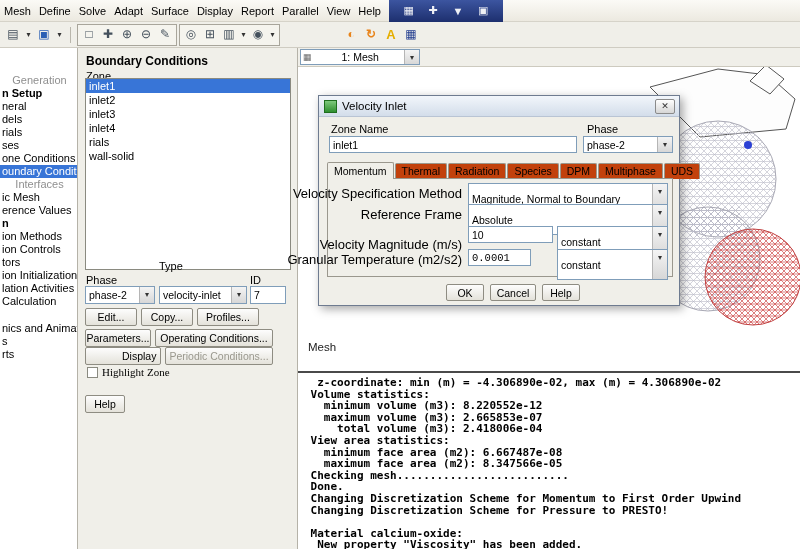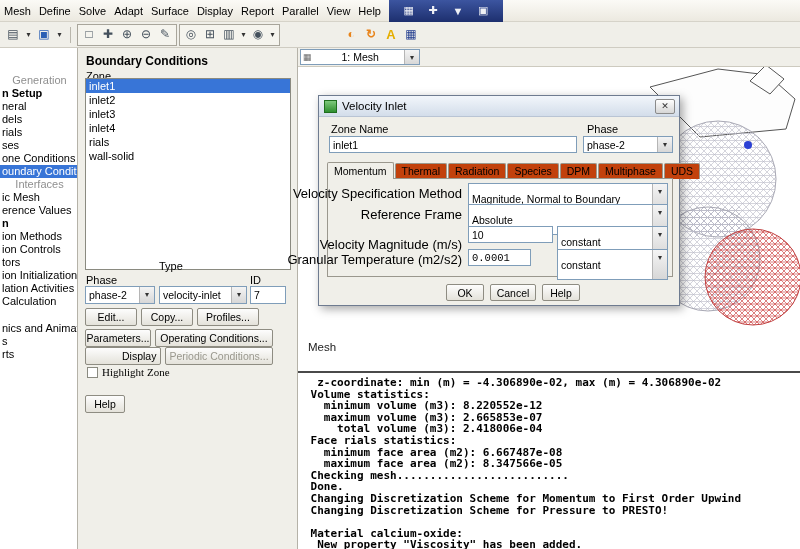--- a/index.html
+++ b/index.html
@@ -220,21 +220,21 @@
   </svg>
   <div class="canvas-caption">Mesh</div>
 </div>
 
 <div class="console">
   <div>  z-coordinate: min (m) = -4.306890e-02, max (m) = 4.306890e-02</div>
   <div> Volume statistics:</div>
   <div>   minimum volume (m3): 8.220552e-12</div>
   <div>   maximum volume (m3): 2.665853e-07</div>
   <div>     total volume (m3): 2.418006e-04</div>
-  <div> Face rials statistics:</div>
+  <div> View area statistics:</div>
   <div>   minimum face area (m2): 6.667487e-08</div>
   <div>   maximum face area (m2): 8.347566e-05</div>
   <div> Checking mesh..........................</div>
   <div> Done.</div>
   <div> Changing Discretization Scheme for Momentum to First Order Upwind</div>
   <div> Changing Discretization Scheme for Pressure to PRESTO!</div>
   <div></div>
   <div> Material calcium-oxide:</div>
   <div>  New property "Viscosity" has been added.</div>
 </div>

